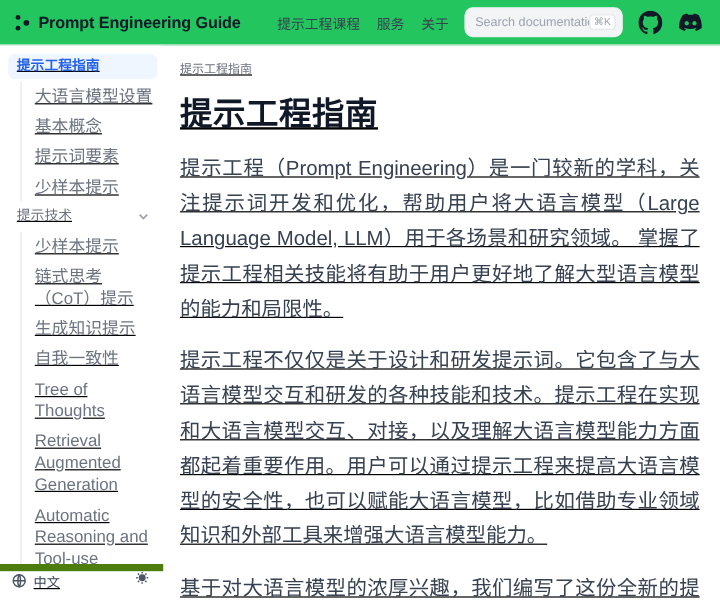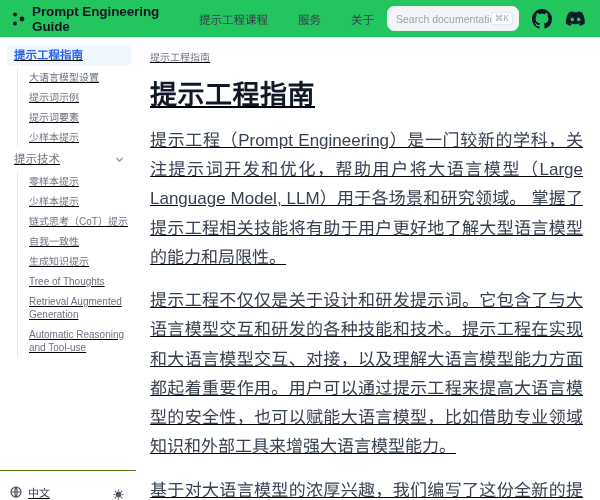--- a/index.html
+++ b/index.html
@@ -6,21 +6,21 @@
   html,body { width:600px; height:500px; overflow:hidden; background:#fff;
     font-family:"Liberation Sans","DejaVu Sans",sans-serif; }
 
   
   .header { height:38px; display:flex; align-items:center; justify-content:space-between;
     padding:0 14px 0 12px; border-bottom:1px solid #eceef1; background:#22c55e; }
   .logo { display:flex; align-items:center; gap:7px; }
   .logo-mark { display:block; }
   .logo-text { font-size:13.5px; font-weight:700; color:#111827; letter-spacing:-0.1px; }
   .header-right { display:flex; align-items:center; gap:13px; }
-  .nav { display:flex; align-items:center; gap:30px; }
+  .nav { display:flex; align-items:center; gap:14px; }
   .nav-link { font-size:11.5px; color:#374151; text-decoration:none; cursor:pointer; white-space:nowrap; }
   .search-box { display:flex; align-items:center; width:132px; height:25px; background:#f3f4f6;
     border:1px solid #eef0f2; border-radius:7px; padding:0 5px 0 8px; }
   .search-input { flex:1; min-width:0; border:none; background:transparent; outline:none;
     font-size:10.5px; color:#374151; font-family:inherit; }
   .search-input::placeholder { color:#9ca3af; }
   .kbd { font-size:8.5px; color:#9ca3af; background:#fff; border:1px solid #e5e7eb;
     border-radius:3px; padding:1px 3px; line-height:1; white-space:nowrap; }
   .icon-btn { display:flex; align-items:center; justify-content:center; cursor:pointer; color:#111827; }
 
@@ -28,23 +28,23 @@
   .page { display:flex; height:462px;text-decoration:underline; }
 
   
   .sidebar { width:136px; flex:0 0 136px; display:flex; flex-direction:column; background:#fff; }
   .sidebar-nav { flex:1; overflow:hidden; padding:7px 5px 0 7px; }
   .sb-item { display:flex; align-items:center; justify-content:space-between; cursor:pointer;
     font-size:11.5px; color:#6b7280; padding:3px 7px; border-radius:5px; margin-bottom:2px; line-height:1.3; }
   .sb-item.active { background:#eff6ff; color:#2563eb; font-weight:700; }
   .chev { display:flex; align-items:center; color:#9ca3af; }
   .sb-children { margin:0 0 2px 10px; border-left:1px solid #e5e7eb; padding-left:9px; }
-  .sb-sub { font-size:10px; color:#6b7280; padding:3px 2px; cursor:pointer; line-height:1.3;
+  .sb-sub { font-size:14px; color:#6b7280; padding:3px 2px; cursor:pointer; line-height:1.3;
     border-radius:4px; margin-bottom:1px; }
-  .sidebar-footer { height:30px; border-top:1px solid #4d7c0f; display:flex; align-items:flex-end;
+  .sidebar-footer { height:30px; border-top:6px solid #4d7c0f; display:flex; align-items:flex-start;
     justify-content:space-between; padding:0 12px 0 10px; }
   .lang-switch { display:flex; align-items:center; gap:6px; cursor:pointer; }
   .lang-label { font-size:11px; color:#374151; }
 
   
   .main { flex:1; padding:11px 17px 0 14px; overflow:hidden; }
   .breadcrumb { font-size:10px; color:#6b7280; }
   .page-title { font-size:27px; font-weight:700; color:#111827; margin-top:9px; letter-spacing:0.5px; }
   .content p { font-size:17px; color:#374151; line-height:1.72; margin-top:14px; text-align:justify; }
   svg { display:block; }
@@ -88,38 +88,37 @@
 
 <div class="page">
 
   <aside class="sidebar">
     <div class="sidebar-nav">
         <div class="sb-item active">
           <span>提示工程指南</span>
         </div>
         <div class="sb-children">
           <div class="sb-sub">大语言模型设置</div>
-          <div class="sb-sub">提示词示例</div>
+          <div class="sb-sub">基本概念</div>
           <div class="sb-sub">提示词要素</div>
           <div class="sb-sub">少样本提示</div>
         </div>
         <div class="sb-item">
           <span>提示技术</span>
           <span class="chev">
             <svg width="9" height="9" viewBox="0 0 10 10" fill="none" stroke="#9ca3af" stroke-width="1.6">
               <path d="M1.5 3.2 5 6.8l3.5-3.6"></path>
             </svg>
           </span>
         </div>
         <div class="sb-children">
-          <div class="sb-sub">零样本提示</div>
           <div class="sb-sub">少样本提示</div>
           <div class="sb-sub">链式思考（CoT）提示</div>
+          <div class="sb-sub">生成知识提示</div>
           <div class="sb-sub">自我一致性</div>
-          <div class="sb-sub">生成知识提示</div>
           <div class="sb-sub">Tree of Thoughts</div>
           <div class="sb-sub">Retrieval Augmented Generation</div>
           <div class="sb-sub">Automatic Reasoning and Tool-use</div>
         </div>
       </div>
     <div class="sidebar-footer">
       <span class="lang-switch">
         <span>
           <svg width="12" height="12" viewBox="0 0 24 24" fill="none" stroke="#4b5563" stroke-width="2.4">
             <circle cx="12" cy="12" r="10"></circle>

